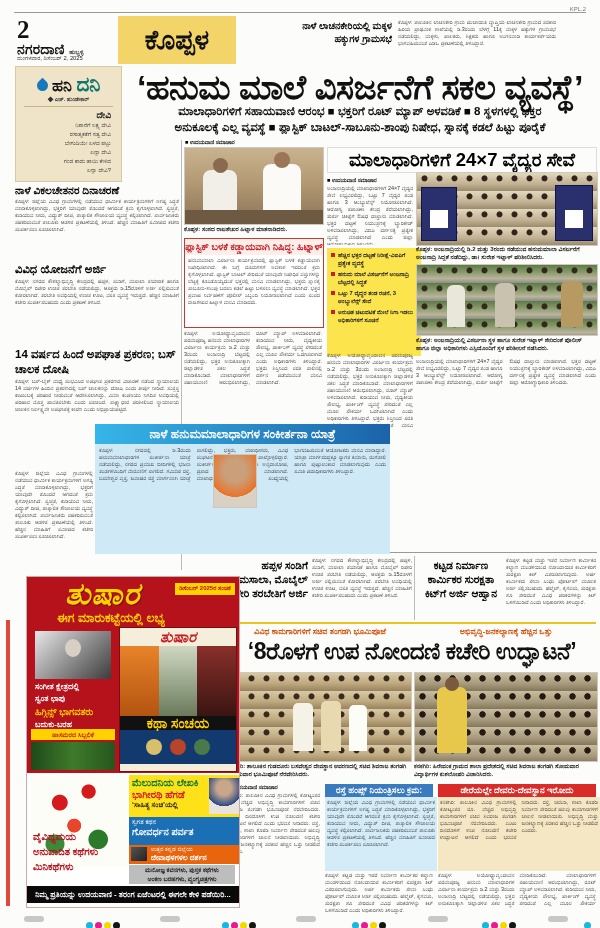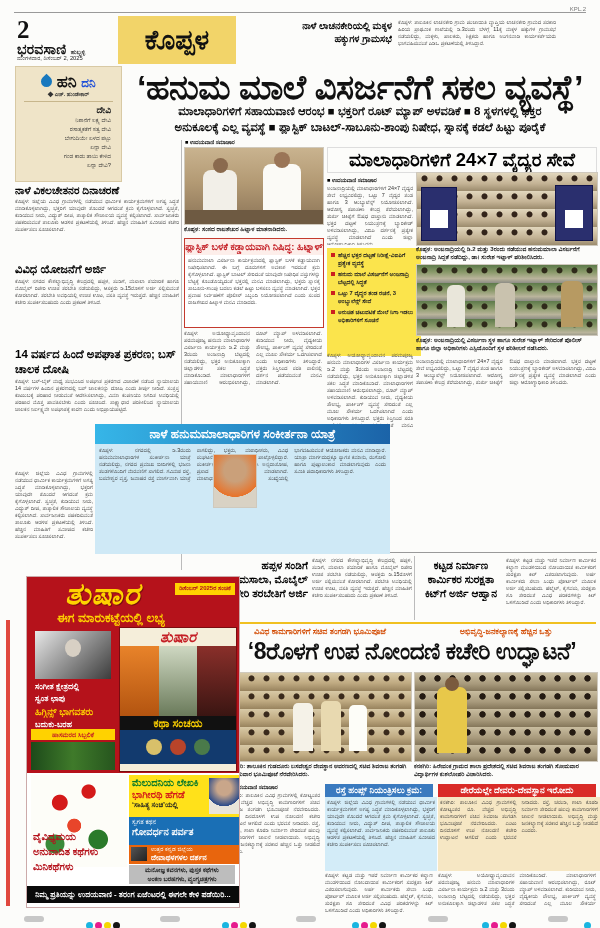--- a/index.html
+++ b/index.html
@@ -70,36 +70,36 @@
   .oval{width:20px;height:6px;border-radius:3px;background:#c7c7c7;display:inline-block;}
 </style>
 </head>
 <body>
 
 <div id="page">
 
   <div class="abs rule-h" style="left:14px;top:12px;width:572px"></div>
   <div class="abs" id="pagenum" style="left:17px;top:17px">2</div>
   <div class="abs" style="left:17px;top:40px">
-    <span id="masthead">ಭರವಸಾಣಿ</span>
+    <span id="masthead">ನಗರದಾಣಿ</span>
     <span id="edition">ಹುಬ್ಬಳ್ಳಿ</span>
   </div>
   <div class="abs" id="dateline" style="left:17px;top:55px">ಮಂಗಳವಾರ, ಡಿಸೆಂಬರ್ 2, 2025</div>
   <div class="abs" id="sectionbox" style="left:118px;top:16px;width:118px;height:48px">
     <div>ಕೊಪ್ಪಳ</div>
   </div>
   <div class="abs hl" style="left:280px;top:20px;width:112px;font-size:9.5px;line-height:1.35;text-align:right">ನಾಳೆ ಲಾಚನಕೇರಿಯಲ್ಲಿ ಮಕ್ಕಳ ಹಕ್ಕುಗಳ ಗ್ರಾಮಸಭೆ</div>
   <div class="abs tiny" style="left:398px;top:19px;width:158px;height:42px">ಕೊಪ್ಪಳ: ತಾಲೂಕಿನ ಲಾಚನಕೇರಿ ಗ್ರಾಮ ಪಂಚಾಯಿತಿ ವ್ಯಾಪ್ತಿಯ ಲಾಚನಕೇರಿ ಗ್ರಾಮದ ಸರಕಾರಿ ಹಿರಿಯ ಪ್ರಾಥಮಿಕ ಶಾಲೆಯಲ್ಲಿ ಡಿ.3ರಂದು ಬೆಳಗ್ಗೆ 11ಕ್ಕೆ ಮಕ್ಕಳ ಹಕ್ಕುಗಳ ಗ್ರಾಮಸಭೆ ನಡೆಯಲಿದ್ದು, ಮಕ್ಕಳು, ಪಾಲಕರು, ಶಿಕ್ಷಕರು ಹಾಗೂ ಅಂಗನವಾಡಿ ಕಾರ್ಯಕರ್ತೆಯರು ಭಾಗವಹಿಸುವಂತೆ ಪಿಡಿಒ ಪ್ರಕಟಣೆಯಲ್ಲಿ ತಿಳಿಸಿದ್ದಾರೆ.</div>
   <div class="abs" id="pagecode" style="right:14px;top:6px">KPL.2</div>
 
   <div class="abs" id="hanibox" style="left:15px;top:66px;width:105px;height:114px">
     <div style="text-align:center;padding-top:6px">
       <span class="drop"></span>
       <span style="font-size:16px;font-weight:bold;color:#111">ಹನಿ</span>
-      <span style="font-size:12px;font-weight:bold;color:#1d4ed8">ದನಿ</span>
+      <span style="font-size:20px;font-weight:bold;color:#0f766e">ದನಿ</span>
     </div>
     <div style="text-align:center;font-size:5.5px;font-weight:bold;color:#333">◆ ಎಚ್. ಹುಂಡೇಕಾರ್</div>
     <div style="border-top:1px solid #c7b68c;margin:3px 8px"></div>
     <div style="text-align:right;padding-right:10px;font-size:9px;font-weight:bold;color:#222">ದೇವಿ</div>
     <div style="text-align:right;padding-right:10px;font-size:5.8px;line-height:1.55;color:#333">
       <div>ನಿಶಾನೆಗೆ ಲಕ್ಷ್ಯ ದೇವಿ</div>
       <div>ರಸಾತ್ಮಕತೆಗೆ ಸತ್ವ ದೇವಿ</div>
       <div>ಬೇಗುದಿಯೇ ಏಳದ ಪಟ್ಟು</div>
       <div>ಏನ್ನಾ ದೇವಿ</div>
       <div>ಗಂಡ ಕಾಡು ತಾಯಿ ಕೇಳಿದ</div>
@@ -246,21 +246,21 @@
       <div class="abs photo" style="left:4px;top:165px;width:84px;height:28px;border:0;
            background:linear-gradient(90deg,#1d4a1a 0%,#3f7a2a 50%,#26551e 100%)"></div>
 
       <div class="abs photo" style="left:92px;top:50px;width:116px;height:143px;border:1px solid #7a0c10;background:#f5eeda">
         <div style="text-align:center;color:#c41e25;font-size:15px;font-weight:bold;font-style:italic">ತುಷಾರ</div>
         <div style="display:flex;height:70px">
           <div style="flex:1;background:linear-gradient(180deg,#e8832a,#b35410)"></div>
           <div style="flex:1;background:linear-gradient(180deg,#cfd8c2,#6a7a5a)"></div>
           <div style="flex:1;background:linear-gradient(180deg,#8a2f2a,#3a1512)"></div>
         </div>
-        <div style="background:#111;color:#ffd200;font-size:11px;font-weight:bold;text-align:center;line-height:14px">ಕಥಾ ಸಂಚಯ</div>
+        <div style="background:#111;color:#ffd200;font-size:14px;font-weight:bold;text-align:center;line-height:14px">ಕಥಾ ಸಂಚಯ</div>
         <div style="background:#123a6e;height:34px;display:flex;justify-content:center;gap:8px;align-items:center">
           <span style="width:16px;height:16px;border-radius:50%;background:#d8c06a;display:inline-block"></span>
           <span style="width:16px;height:16px;border-radius:50%;background:#b8442a;display:inline-block"></span>
           <span style="width:16px;height:16px;border-radius:50%;background:#4a7a4a;display:inline-block"></span>
         </div>
       </div>
     </div>
 
     <div style="position:relative;height:113px;background:#fff;overflow:hidden">
       <div class="abs" style="left:4px;top:2px;width:96px;height:92px;border:0;

